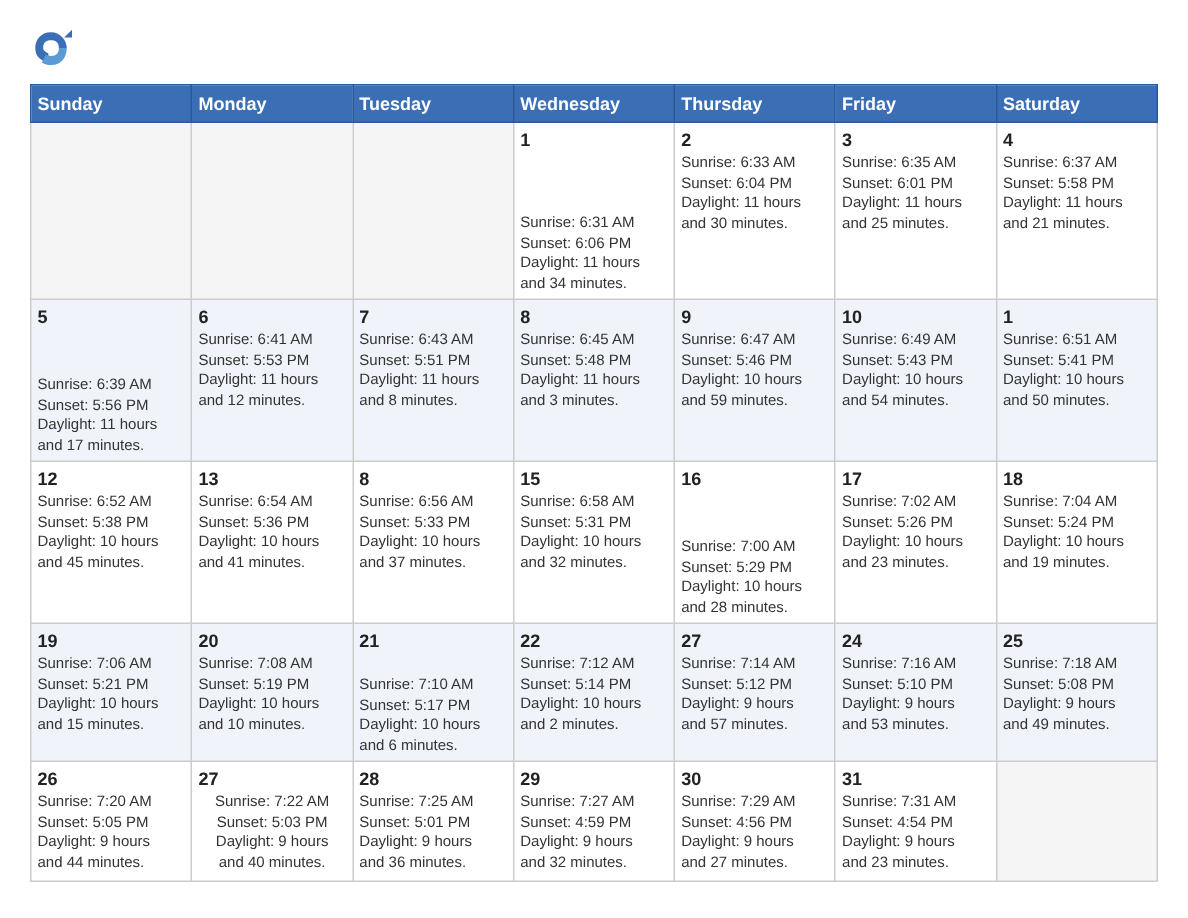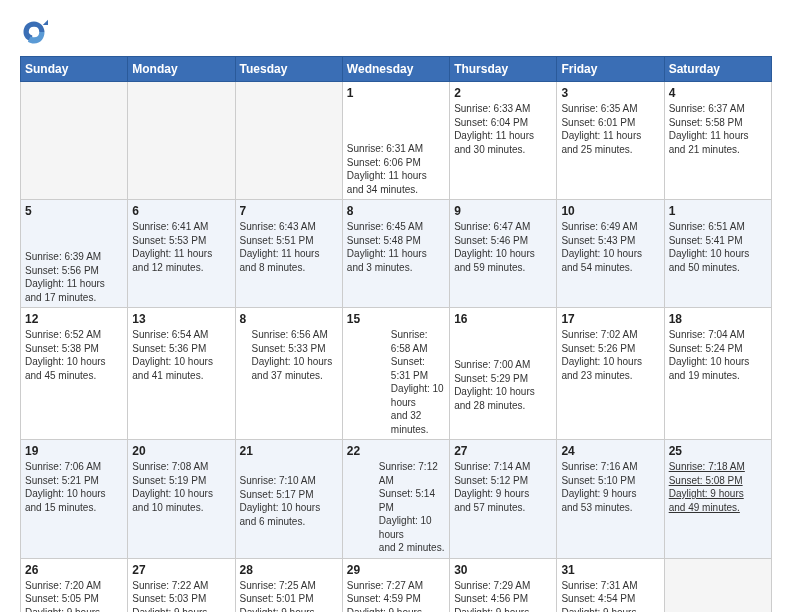--- a/index.html
+++ b/index.html
@@ -224,28 +224,28 @@
           </td>
           <td>
             <span class="day-number">13</span>
             <div class="cell-text" style="white-space: pre-line;">Sunrise: 6:54 AM
 Sunset: 5:36 PM
 Daylight: 10 hours
 and 41 minutes.</div>
           </td>
           <td>
             <span class="day-number">8</span>
-            <div class="cell-text" style="white-space: pre-line; margin-left: 12px;">Sunrise: 6:56 AM
+            <div class="cell-text" style="white-space: pre-line;">Sunrise: 6:56 AM
 Sunset: 5:33 PM
 Daylight: 10 hours
 and 37 minutes.</div>
           </td>
           <td>
             <span class="day-number">15</span>
-            <div class="cell-text" style="white-space: pre-line; margin-left: 44px;">Sunrise: 6:58 AM
+            <div class="cell-text" style="white-space: pre-line;">Sunrise: 6:58 AM
 Sunset: 5:31 PM
 Daylight: 10 hours
 and 32 minutes.</div>
           </td>
           <td>
             <span class="day-number">16</span>
             <div class="cell-text" style="white-space: pre-line; margin-top: 32px;">Sunrise: 7:00 AM
 Sunset: 5:29 PM
 Daylight: 10 hours
 and 28 minutes.</div>
@@ -282,58 +282,58 @@
           </td>
           <td>
             <span class="day-number">21</span>
             <div class="cell-text" style="white-space: pre-line; margin-top: 16px;">Sunrise: 7:10 AM
 Sunset: 5:17 PM
 Daylight: 10 hours
 and 6 minutes.</div>
           </td>
           <td>
             <span class="day-number">22</span>
-            <div class="cell-text" style="white-space: pre-line; margin-left: 32px;">Sunrise: 7:12 AM
+            <div class="cell-text" style="white-space: pre-line;">Sunrise: 7:12 AM
 Sunset: 5:14 PM
 Daylight: 10 hours
 and 2 minutes.</div>
           </td>
           <td>
             <span class="day-number">27</span>
             <div class="cell-text" style="white-space: pre-line;">Sunrise: 7:14 AM
 Sunset: 5:12 PM
 Daylight: 9 hours
 and 57 minutes.</div>
           </td>
           <td>
             <span class="day-number">24</span>
             <div class="cell-text" style="white-space: pre-line;">Sunrise: 7:16 AM
 Sunset: 5:10 PM
 Daylight: 9 hours
 and 53 minutes.</div>
           </td>
           <td>
             <span class="day-number">25</span>
-            <div class="cell-text" style="white-space: pre-line; text-decoration: underline;">Sunrise: 7:18 AM
+            <div class="cell-text" style="white-space: pre-line;">Sunrise: 7:18 AM
 Sunset: 5:08 PM
 Daylight: 9 hours
 and 49 minutes.</div>
           </td>
         </tr>
         <tr>
           <td>
             <span class="day-number">26</span>
             <div class="cell-text" style="white-space: pre-line;">Sunrise: 7:20 AM
 Sunset: 5:05 PM
 Daylight: 9 hours
 and 44 minutes.</div>
           </td>
           <td>
             <span class="day-number">27</span>
-            <div class="cell-text" style="white-space: pre-line;">Sunrise: 7:22 AM
+            <div class="cell-text" style="white-space: pre-line; text-align: center;">Sunrise: 7:22 AM
 Sunset: 5:03 PM
 Daylight: 9 hours
 and 40 minutes.</div>
           </td>
           <td>
             <span class="day-number">28</span>
             <div class="cell-text" style="white-space: pre-line;">Sunrise: 7:25 AM
 Sunset: 5:01 PM
 Daylight: 9 hours
 and 36 minutes.</div>

